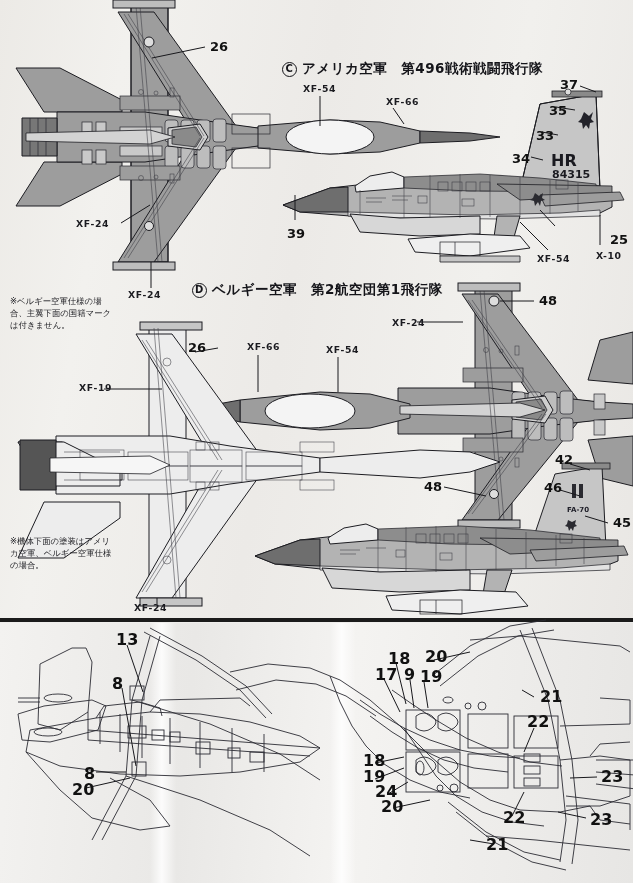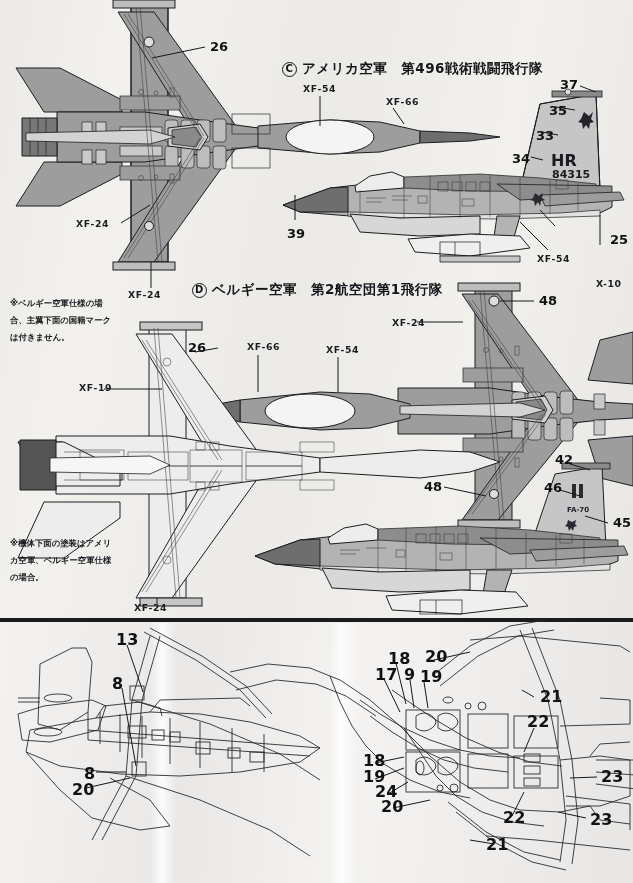--- a/index.html
+++ b/index.html
@@ -17,22 +17,22 @@
     background:linear-gradient(100deg,#eceae6 0%,#f2f1ee 18%,#eceae7 46%,#f1f0ed 72%,#e9e7e4 100%);}
   .band-bot{position:absolute;left:0;top:623px;width:633px;height:260px;
     background:linear-gradient(95deg,#f3f2f0 0%,#e9e8e6 30%,#f4f3f1 55%,#edecea 80%,#e7e6e4 100%);}
   .divider{position:absolute;left:0;top:618px;width:633px;height:4px;background:#1b1b1b;}
   .vstripe{position:absolute;top:623px;width:26px;height:260px;
     background:linear-gradient(90deg,rgba(255,255,255,0) 0%,rgba(255,255,255,.85) 45%,rgba(255,255,255,0) 100%);}
 
   
   .jp{position:absolute;color:#15151a;font-weight:700;letter-spacing:.5px;white-space:nowrap;}
   .title{font-size:13.5px;}
-  .note{position:absolute;font-size:8.4px;line-height:17px;color:#1a1a1f;
-        font-weight:700;width:104px;}
+  .note{position:absolute;font-size:8.4px;line-height:12px;color:#1a1a1f;
+        font-weight:400;width:104px;}
   .num{position:absolute;font-size:13px;font-weight:700;color:#111;line-height:1;}
   .num.sm{font-size:16px;}
   .code{position:absolute;font-size:9.3px;font-weight:600;color:#1b1b20;
          letter-spacing:.6px;line-height:1;white-space:nowrap;}
   .circ{display:inline-block;border:1.4px solid #15151a;border-radius:50%;
         width:13px;height:13px;line-height:11px;text-align:center;font-size:10px;
         font-weight:700;margin-right:5px;vertical-align:1px;}
 
   svg{position:absolute;left:0;top:0;overflow:visible;}
   .ol{fill:none;stroke:#1d1d22;stroke-width:1;}
@@ -473,21 +473,21 @@
 <div class="num" style="left:536px;top:129px;">33</div>
 <div class="num" style="left:512px;top:152px;">34</div>
 <div class="num" style="left:287px;top:227px;">39</div>
 <div class="num" style="left:566px;top:233px;margin-left:44px;">25</div>
 
 <div class="code" style="left:303px;top:84px;">XF-54</div>
 <div class="code" style="left:386px;top:97px;">XF-66</div>
 <div class="code" style="left:76px;top:219px;">XF-24</div>
 <div class="code" style="left:128px;top:290px;">XF-24</div>
 <div class="code" style="left:537px;top:254px;">XF-54</div>
-<div class="code" style="left:596px;top:251px;margin-top:28px;">X-10</div>
+<div class="code" style="left:596px;top:251px;">X-10</div>
 
 <div class="num" style="left:539px;top:294px;">48</div>
 <div class="num" style="left:188px;top:341px;">26</div>
 <div class="num" style="left:424px;top:480px;">48</div>
 <div class="num" style="left:555px;top:453px;">42</div>
 <div class="num" style="left:544px;top:481px;">46</div>
 <div class="num" style="left:613px;top:516px;">45</div>
 
 <div class="code" style="left:392px;top:318px;">XF-24</div>
 <div class="code" style="left:247px;top:342px;">XF-66</div>

